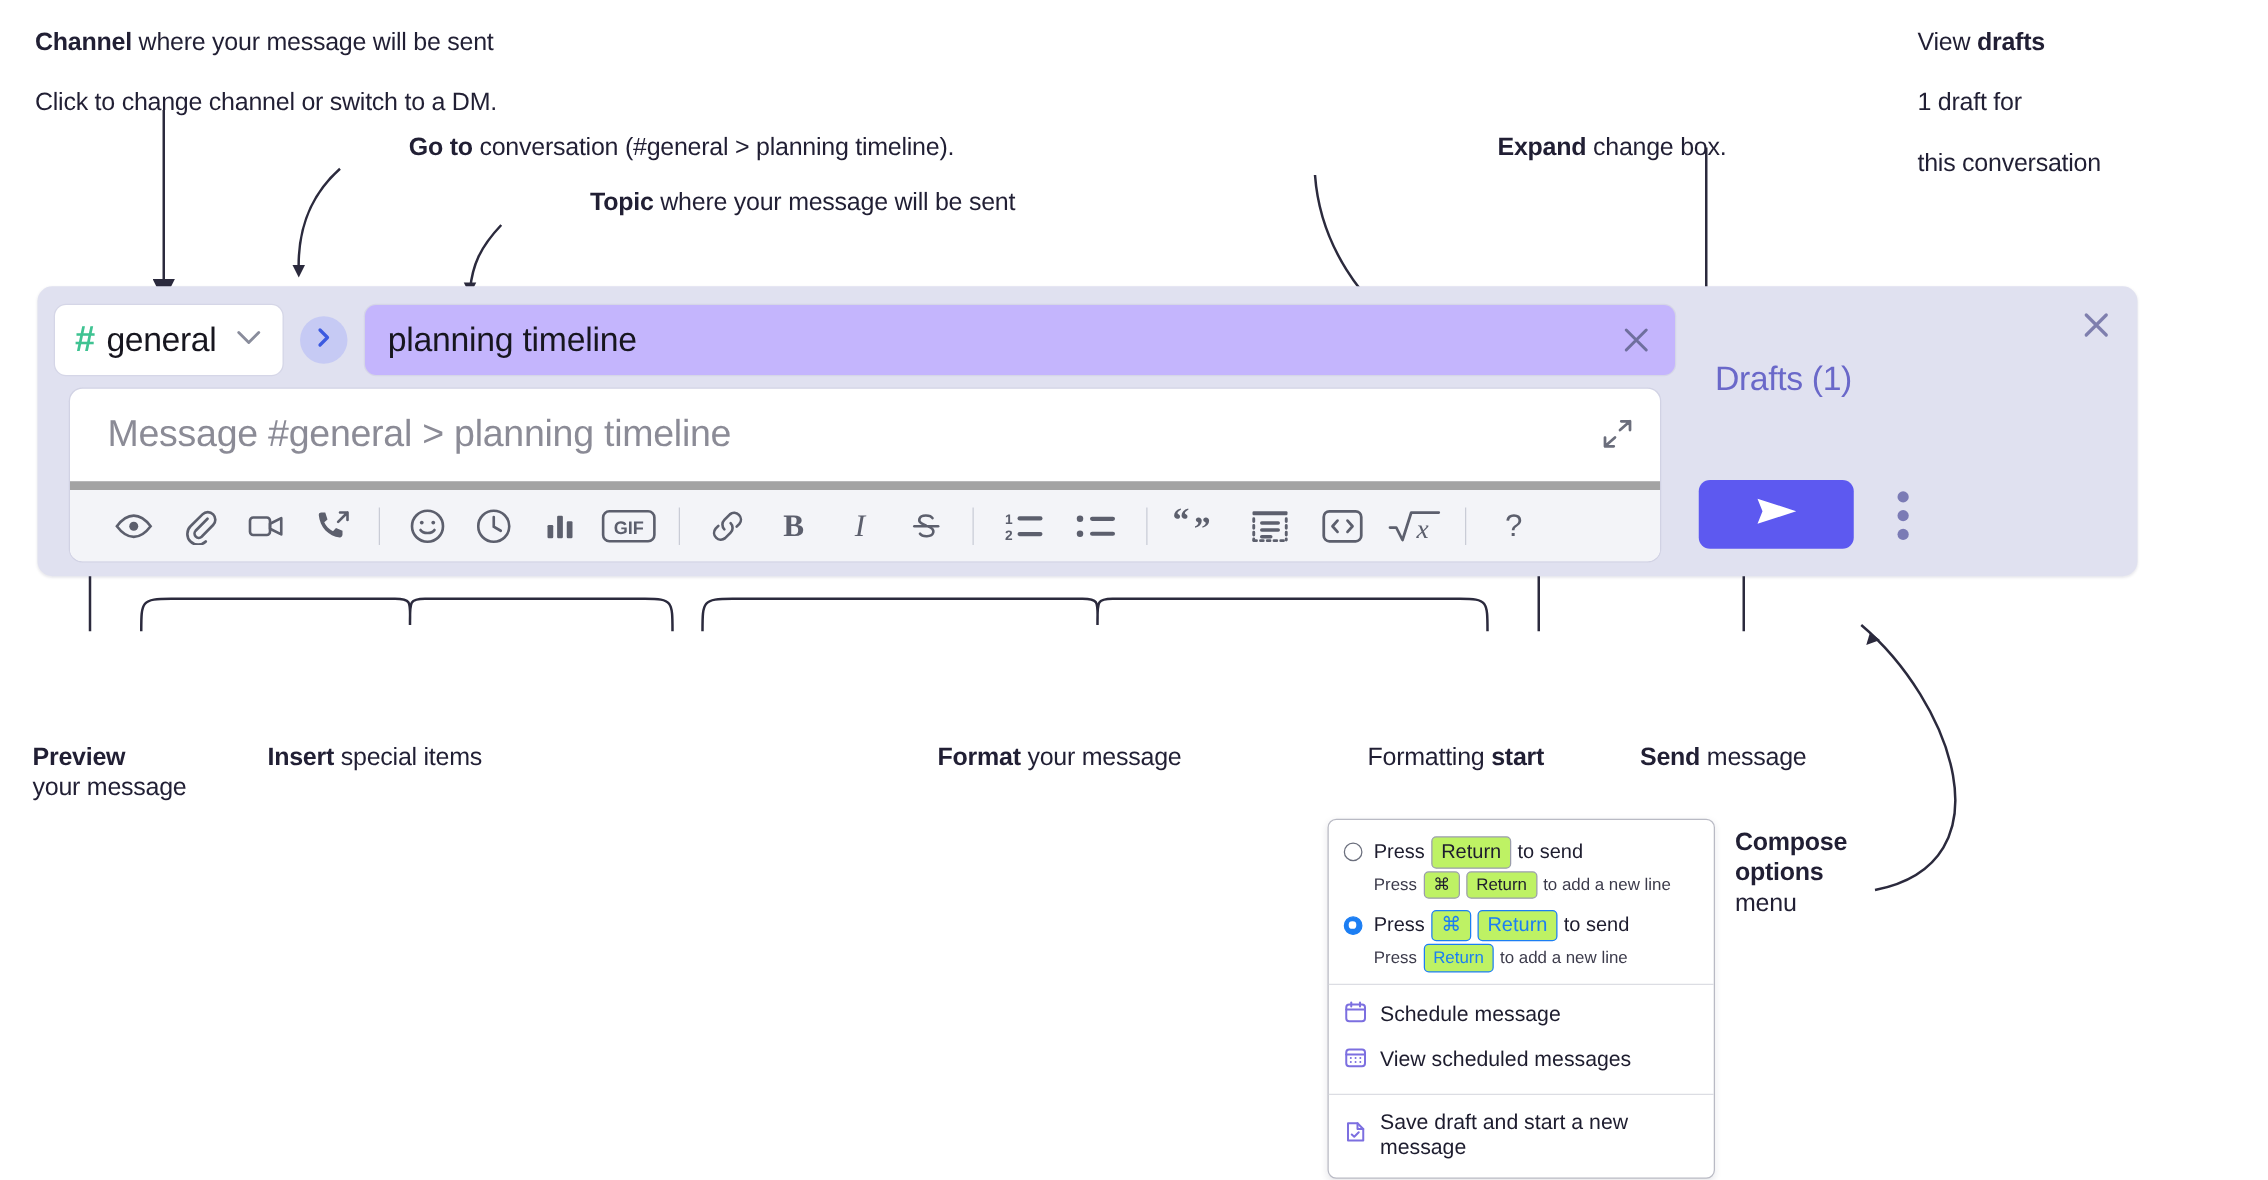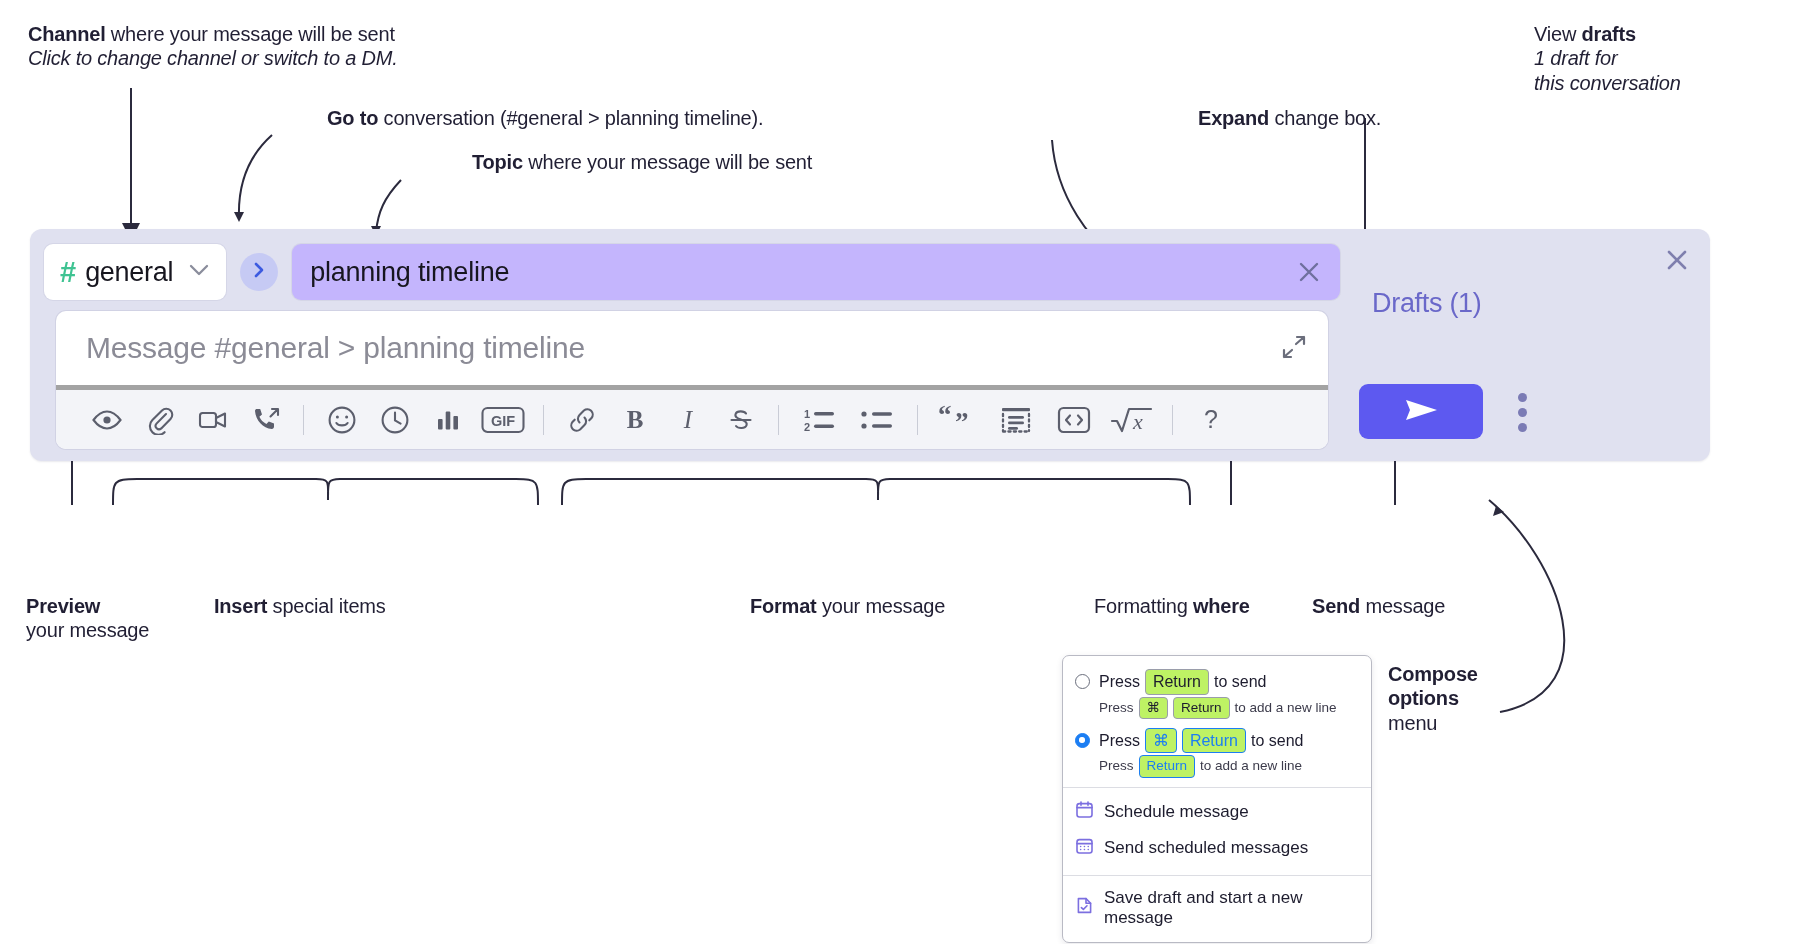--- a/index.html
+++ b/index.html
@@ -7,21 +7,21 @@
     width:1814px;height:944px;background:#ffffff;
     font-family:"Liberation Sans", sans-serif;
     color:#1d1c2e;overflow:hidden;position:relative;
   }
   .stage{position:absolute;inset:0;}
   .abs{position:absolute;}
 
   
   .anno{font-size:20px;line-height:1.22;color:#211f34;letter-spacing:-.2px;}
   .anno b{font-weight:700;}
-  .anno .it{font-style:italic;}
+  .anno .it{margin-top:24px;}
 
   
   .panel{
     left:30px;top:229px;width:1680px;height:232px;
     background:#e0e1f0;border-radius:12px;
     box-shadow:0 1px 2px rgba(40,40,80,.10);
   }
   .panel-close{
     right:18px;top:16px;width:30px;height:30px;cursor:pointer;
   }
@@ -66,21 +66,21 @@
   }
   .msg-input{
     position:absolute;left:30px;top:20px;right:70px;
     font-size:30px;color:#8b8b96;letter-spacing:-.2px;cursor:text;
   }
   .expand-btn{position:absolute;right:16px;top:18px;width:36px;height:36px;
     display:flex;align-items:center;justify-content:center;cursor:pointer;}
 
   .toolbar{
     position:absolute;left:0;bottom:0;width:100%;height:64px;
-    background:#f3f4f8;border-top:5px solid #a3a3a3;
+    background:#f3f4f8;border-top:7px solid #a3a3a3;
     display:flex;align-items:center;padding-left:24px;box-sizing:border-box;
     gap:0;
   }
   .tb{width:53px;height:48px;display:flex;align-items:center;justify-content:center;
       cursor:pointer;color:#5c5f6d;flex:none;}
   .tb.wide{width:58px;}
   .sep{width:1px;height:30px;background:#c9ccd6;margin:0 11px;flex:none;}
 
   
   .send-btn{
@@ -205,21 +205,21 @@
 
   <div class="abs anno" style="left:214px;top:594px;width:400px;">
     <b>Insert</b><span> special items</span>
   </div>
 
   <div class="abs anno" style="left:750px;top:594px;width:420px;">
     <b>Format</b><span> your message</span>
   </div>
 
   <div class="abs anno" style="left:1094px;top:594px;width:320px;">
-    <span>Formatting </span><b>where</b>
+    <span>Formatting </span><b>start</b>
   </div>
 
   <div class="abs anno" style="left:1312px;top:594px;width:300px;">
     <b>Send</b><span> message</span>
   </div>
 
   <div class="abs anno" style="left:1388px;top:662px;width:240px;">
     <div><b>Compose</b></div>
     <div><b>options</b></div>
     <div>menu</div>
@@ -477,21 +477,21 @@
           <g stroke-width="1.5">
             <path d="M5.6 10.4 L5.7 10.4"></path>
               <path d="M9.4 10.4 L9.5 10.4"></path>
               <path d="M13.2 10.4 L13.3 10.4"></path>
             <path d="M5.6 13.6 L5.7 13.6"></path>
               <path d="M9.4 13.6 L9.5 13.6"></path>
               <path d="M13.2 13.6 L13.3 13.6"></path>
           </g>
         </svg>
       </span>
-      <span>Send scheduled messages</span>
+      <span>View scheduled messages</span>
     </div>
 
     <div class="mdiv"></div>
 
     <div class="mitem">
       <span>
         <svg width="19" height="19" viewBox="0 0 19 19" fill="none" stroke="#7c6fe0" stroke-width="1.6" stroke-linecap="round" stroke-linejoin="round">
           <path d="M3.4 2.6 L11 2.6 L15.6 7.2 L15.6 16.4 L3.4 16.4 Z"></path>
           <path d="M11 2.6 L11 7.2 L15.6 7.2"></path>
           <path d="M6.4 11.6 L8.4 13.4 L12 9.8"></path>

